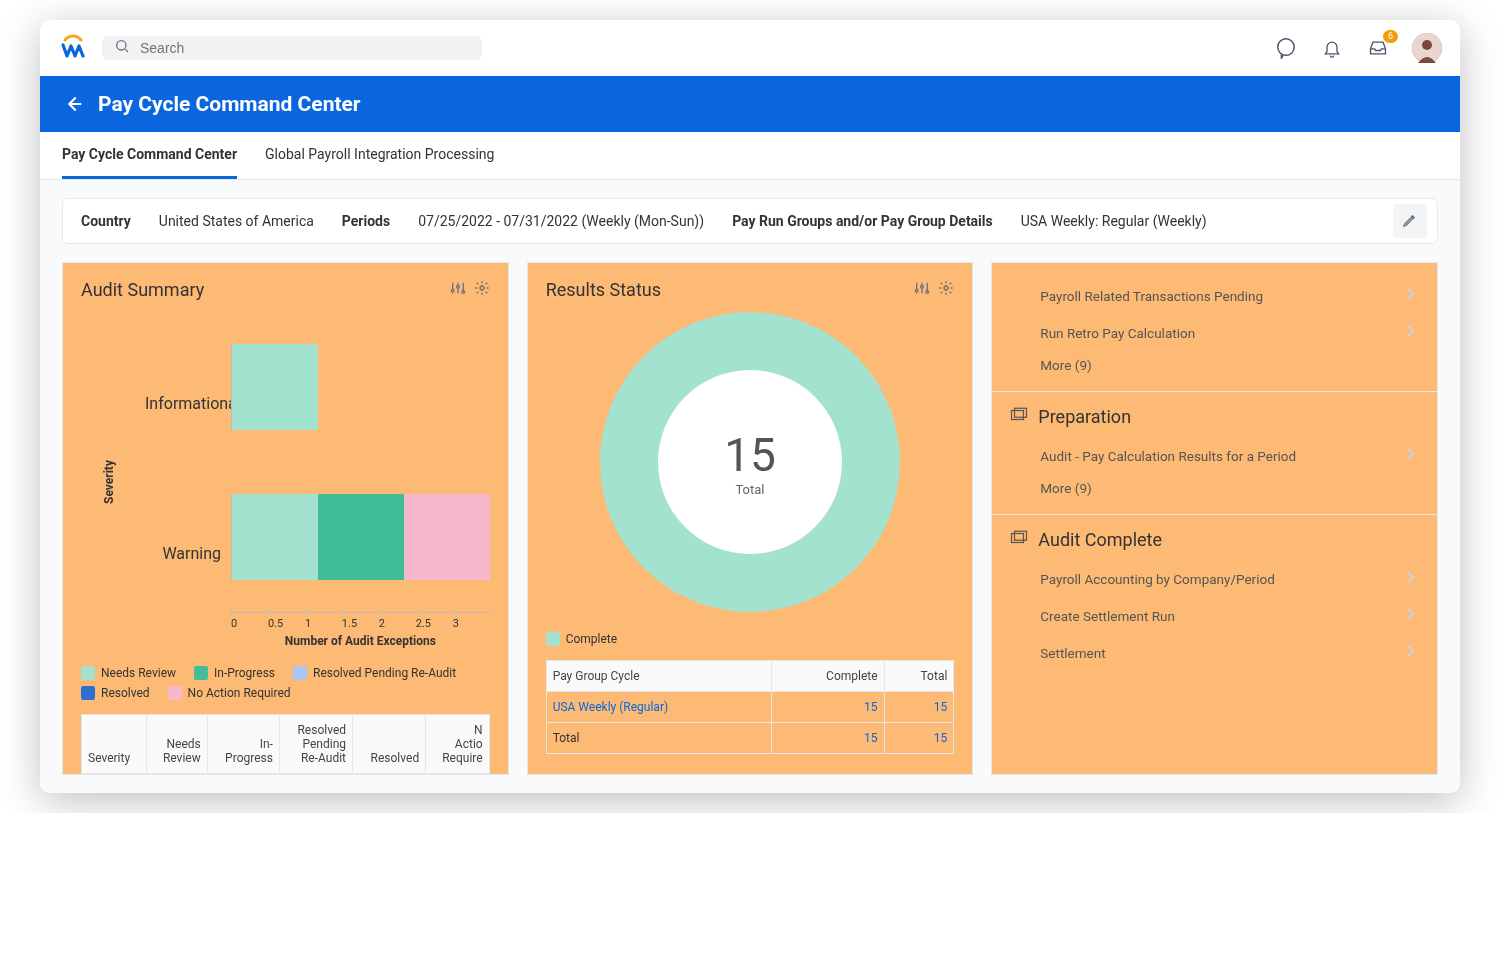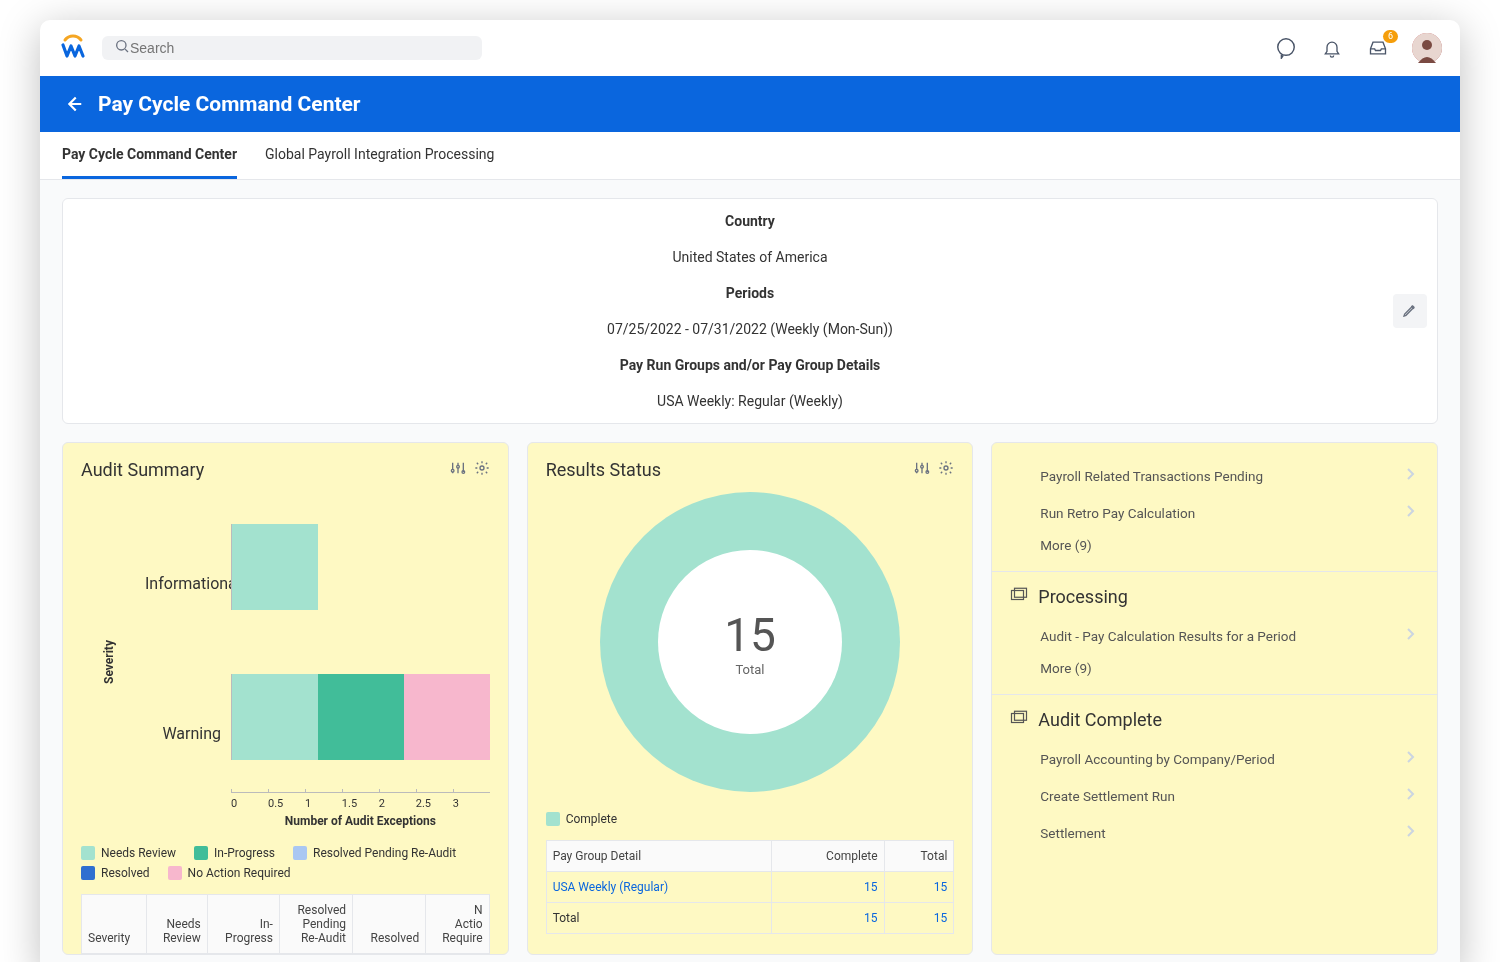--- a/index.html
+++ b/index.html
@@ -2,47 +2,47 @@
 <html><head>
 <meta charset="utf-8">
 <style>
   * { box-sizing: border-box; margin: 0; padding: 0; }
   body { font-family: -apple-system, BlinkMacSystemFont, "Segoe UI", Roboto, sans-serif; background: #fff; color: #333; }
   .frame { width: 1420px; margin: 20px auto; border-radius: 10px; overflow: hidden; box-shadow: 0 8px 40px rgba(0,0,0,0.25); background: #fff; }
 
   
   .topbar { display: flex; align-items: center; padding: 10px 18px; gap: 14px; height: 56px; }
   .logo { width: 30px; height: 30px; display: flex; align-items: center; justify-content: center; }
-  .search { flex: 0 0 380px; display: flex; align-items: center; background: #f1f2f4; border-radius: 6px; height: 24px; padding: 0 12px; color: #6b7280; }
+  .search { flex: 0 0 380px; display: flex; align-items: center; background: #f1f2f4; border-radius: 6px; height: 24px; padding: 0 12px; gap: 10px; color: #6b7280; }
   .search input { border: none; background: transparent; outline: none; font-size: 14px; width: 100%; color: #333; }
   .topbar-spacer { flex: 1; }
   .top-icons { display: flex; align-items: center; gap: 22px; }
   .icon-btn { width: 24px; height: 24px; display: flex; align-items: center; justify-content: center; color: #4a5568; cursor: pointer; position: relative; }
   .inbox-badge { position: absolute; top: -6px; right: -8px; background: #f59e0b; color: #fff; font-size: 9px; border-radius: 8px; padding: 1px 5px; line-height: 1.2; }
   .avatar { width: 30px; height: 30px; border-radius: 50%; background: linear-gradient(135deg,#d97072,#a15555); display:flex;align-items:center;justify-content:center;color:#fff;font-size:12px;font-weight:600;}
 
   
   .blue-header { background: #0a66de; color: #fff; display: flex; align-items: center; padding: 16px 22px; gap: 14px; }
   .blue-header .back { display:flex; cursor:pointer; }
   .blue-header h1 { font-size: 21px; font-weight: 700; }
 
   
   .tabs { display: flex; gap: 28px; padding: 0 22px; border-bottom: 1px solid #e5e7eb; }
   .tab { padding: 14px 0; font-size: 14px; color: #333; cursor: pointer; border-bottom: 3px solid transparent; }
   .tab.active { font-weight: 700; border-bottom-color: #0a66de; }
 
   
   .content { background: #f9fafb; padding: 18px 22px; }
-  .filters { background: #fff; border: 1px solid #e5e7eb; border-radius: 6px; padding: 14px 18px; display: flex; align-items: center; gap: 20px; font-size: 14px; position: relative; flex-wrap: wrap; flex-direction: column; }
+  .filters { background: #fff; border: 1px solid #e5e7eb; border-radius: 6px; padding: 14px 18px; display: flex; align-items: center; gap: 28px; font-size: 14px; position: relative; flex-wrap: wrap; }
   .filters .lbl { font-weight: 700; }
   .filters .val { color: #333; }
   .edit-btn { position: absolute; right: 10px; top: 50%; transform: translateY(-50%); width: 34px; height: 34px; background: #f3f4f6; border-radius: 4px; display:flex;align-items:center;justify-content:center; cursor:pointer; }
 
   .grid { display: grid; grid-template-columns: 1fr 1fr 1fr; gap: 18px; margin-top: 18px; }
-  .card { background: #fef9c3; border: 1px solid #e5e7eb; border-radius: 6px; padding: 16px 18px 0 18px; }
+  .card { background: #fdba74; border: 1px solid #e5e7eb; border-radius: 0; padding: 16px 18px 0 18px; }
   .card-head { display: flex; align-items: center; justify-content: space-between; margin-bottom: 12px; }
   .card-head h2 { font-size: 18px; font-weight: 400; color: #333; }
   .card-head .tools { display: flex; gap: 8px; color: #6b7280; }
   .tool-icon { cursor: pointer; }
 
   
   .audit-chart { position: relative; height: 340px; padding-left: 64px; }
   .ylabel { position: absolute; left: 6px; top: 50%; transform: translateY(-50%) rotate(-90deg); transform-origin: center; font-size: 12px; font-weight:700; color:#333; }
   .bar-row { display: flex; align-items: center; height: 150px; }
   .bar-row .cat { width: 86px; text-align: right; padding-right: 10px; font-size: 16px; margin-top: 33px; }
@@ -279,21 +279,21 @@
         </div>
         <div class="legend" id="results-legend">
             <div class="legend-item">
               <span class="swatch" style="background:#a3e2cf"></span>
               <span>Complete</span>
             </div>
           </div>
         <table class="dt res-table">
           <thead>
               <tr id="res-thead">
-                <th>Pay Group Detail</th>
+                <th>Pay Group Cycle</th>
                 <th class="r">Complete</th>
                 <th class="r">Total</th>
               </tr>
             </thead>
           <tbody id="res-tbody">
               <tr>
                 <td><a href="#">USA Weekly (Regular)</a></td>
                 <td class="num">15</td>
                 <td class="num">15</td>
               </tr>
@@ -321,21 +321,21 @@
                 </svg></span>
             </div>
             <div class="more">More (9)</div>
           </div>
           <div class="section">
             <div class="section-head">
               <span><svg width="18" height="16" viewBox="0 0 24 20" fill="none" stroke="#555" stroke-width="1.6">
                   <rect x="2" y="4" width="16" height="12"></rect>
                   <rect x="6" y="1" width="16" height="12"></rect>
                 </svg></span>
-              <h3>Processing</h3>
+              <h3>Preparation</h3>
             </div>
             <div class="link-row">
               <span>Audit - Pay Calculation Results for a Period</span>
               <span class="chev"><svg width="10" height="14" viewBox="0 0 10 14" fill="none" stroke="#cbd5e1" stroke-width="2">
                   <path d="M3 2l5 5-5 5"></path>
                 </svg></span>
             </div>
             <div class="more">More (9)</div>
           </div>
           <div class="section">

